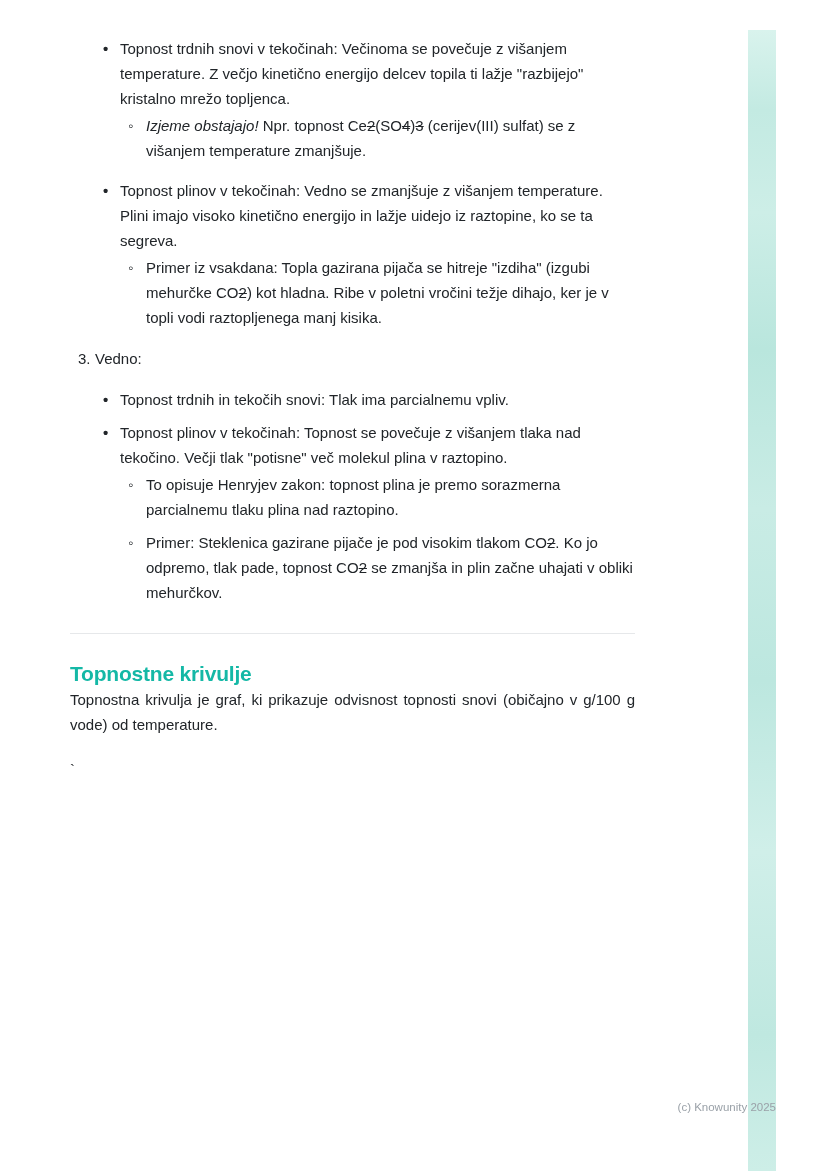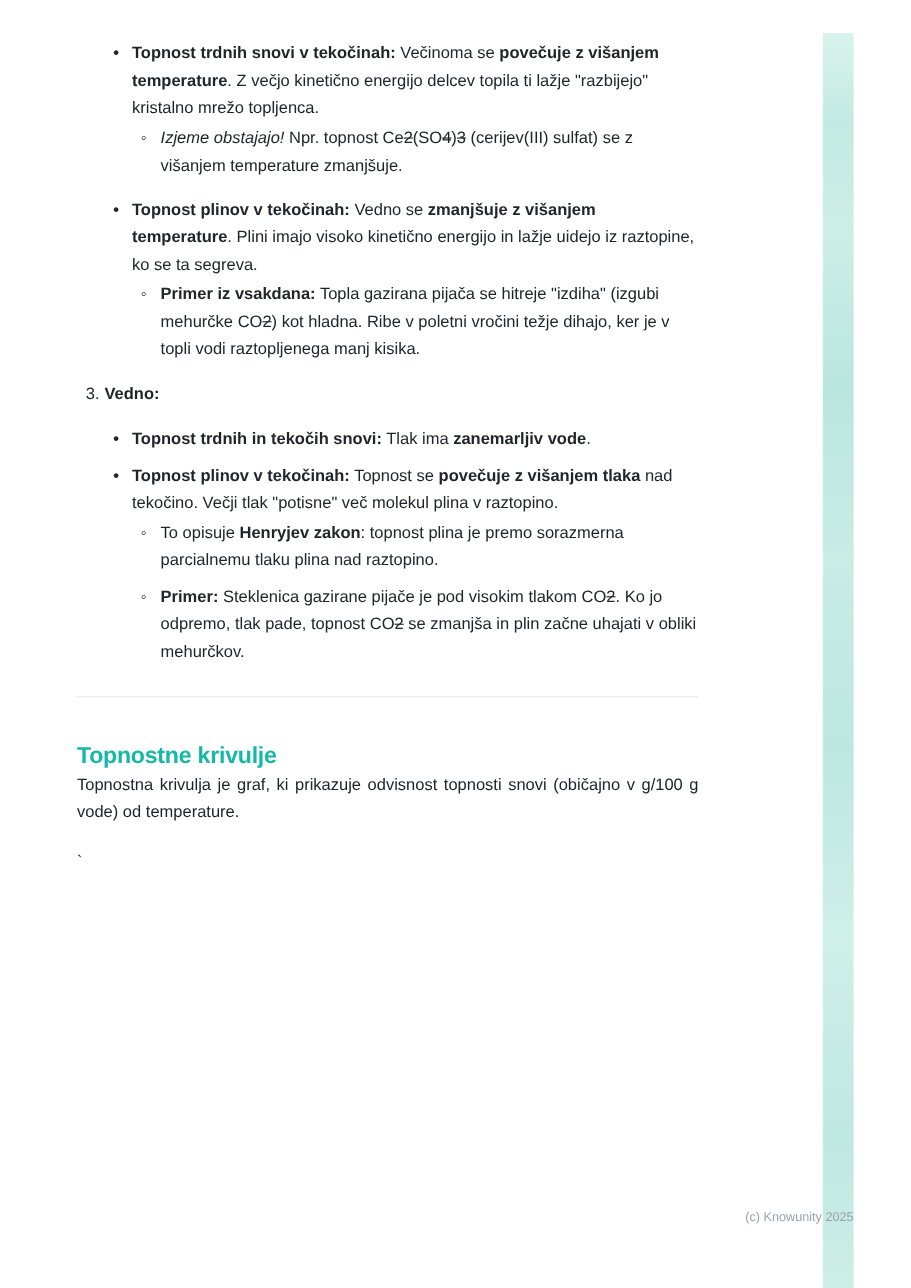--- a/index.html
+++ b/index.html
@@ -32,34 +32,34 @@
   .block { display: flex; align-items: flex-start; }
   .l1 { padding-left: 33px; }
   .l1 > .marker { width: 17px; flex: none; }
   .l2 { padding-left: 58px; }
   .l2 > .marker { width: 18px; flex: none; }
   .num { padding-left: 8px; }
   .num > .marker { width: 17px; flex: none; }
   .marker { display: inline-block; }
   .l1 > .marker { font-weight: 700; }
   .txt { flex: 1 1 auto; min-width: 0; }
-  .b { font-weight: 700; }
+  .b { font-weight: 400; }
   .i { font-style: italic; }
   .s { text-decoration: line-through; }
   .mt2  { margin-top: 2px; }
   .mt8  { margin-top: 8px; }
   .mt15 { margin-top: 15px; }
   .mt16 { margin-top: 16px; }
   hr.divider {
     border: none;
     border-top: 1px solid #e6e8ea;
     margin: 28px 0 0 0;
   }
   h2.heading {
-    margin-top: 41px;
+    margin-top: 27px;
     font-size: 21px;
     line-height: 26px;
     font-weight: 700;
     color: #14b8a6;
     letter-spacing: -0.2px;
   }
   p.para {
     text-align: justify;
   }
   .stray { margin-top: 20px; }
@@ -100,21 +100,21 @@
     <div class="txt"><span class="b">Primer iz vsakdana:</span><span> Topla gazirana pijača se hitreje "izdiha" (izgubi mehurčke CO</span><span class="s">2</span><span>) kot hladna. Ribe v poletni vročini težje dihajo, ker je v topli vodi raztopljenega manj kisika.</span></div>
   </div>
 
   <div class="block num mt16">
     <span class="marker">3.</span>
     <div class="txt"><span class="b">Vedno:</span></div>
   </div>
 
   <div class="block l1 mt16">
     <span class="marker">•</span>
-    <div class="txt"><span class="b">Topnost trdnih in tekočih snovi:</span><span> Tlak ima </span><span class="b">zanemarljiv vode</span><span>.</span></div>
+    <div class="txt"><span class="b">Topnost trdnih in tekočih snovi:</span><span> Tlak ima </span><span class="b">parcialnemu vpliv</span><span>.</span></div>
   </div>
 
   <div class="block l1 mt8">
     <span class="marker">•</span>
     <div class="txt"><span class="b">Topnost plinov v tekočinah:</span><span> Topnost se </span><span class="b">povečuje z višanjem tlaka</span><span> nad tekočino. Večji tlak "potisne" več molekul plina v raztopino.</span></div>
   </div>
 
   <div class="block l2 mt2">
     <span class="marker">◦</span>
     <div class="txt"><span>To opisuje </span><span class="b">Henryjev zakon</span><span>: topnost plina je premo sorazmerna parcialnemu tlaku plina nad raztopino.</span></div>

